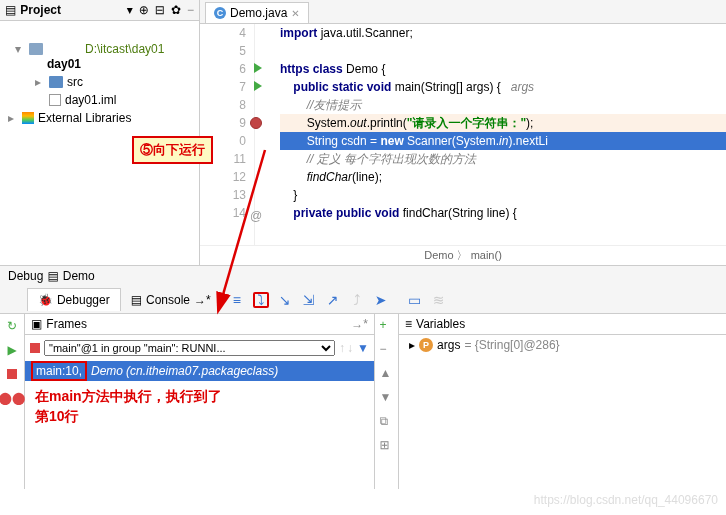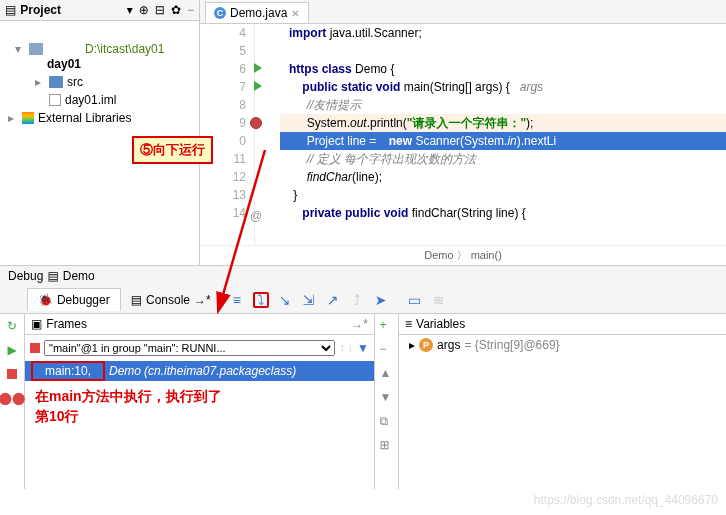--- a/index.html
+++ b/index.html
@@ -29,21 +29,21 @@
 .tab-close { color: #999; font-size: 10px; }
 .code-area { display: flex; flex: 1; font-family: "Consolas", monospace; font-size: 13px; }
 .gutter { width: 55px; text-align: right; color: #aaa; background: #fff; border-right: 1px solid #eee; padding-right: 8px; }
 .gutter-line { height: 18px; line-height: 18px; position: relative; }
 .gutter-icon { position: absolute; right: -16px; width: 12px; height: 12px; top: 3px; }
 .run-icon { border-left: 8px solid #4a4; border-top: 5px solid transparent; border-bottom: 5px solid transparent; width: 0; height: 0; }
 .bp-icon { width: 12px; height: 12px; background: #c14545; border-radius: 50%; border: 1px solid #a03030; }
 .at-icon { color: #999; }
 .code-lines { flex: 1; padding-left: 25px; }
 .cl { height: 18px; line-height: 18px; white-space: pre; }
-.kw { color: #000080; font-weight: bold; margin-left: 9px; }
+.kw { color: #000080; font-weight: bold; }
 .str { color: #008000; font-weight: bold; }
 .com { color: #808080; font-style: italic; }
 .ann-gray { color: #808080; font-style: italic; }
 .static-it { font-style: italic; }
 .hl-line { background: #fdf1e6; }
 .sel-line { background: #3874d1; color: #fff; }
 .sel-line .kw, .sel-line .str { color: #fff; }
 .breadcrumb { padding: 2px 10px; font-size: 11px; color: #666; border-top: 1px solid #eee; text-align: center; }
 .callout { position: absolute; border: 2px solid #d00; color: #d00; font-weight: bold; padding: 3px 6px; background: #fef9c3; font-size: 13px; z-index: 10; }
 .callout.c1 { top: 136px; left: 132px; }
@@ -61,21 +61,21 @@
 .side-btn { width: 16px; height: 16px; cursor: pointer; display: flex; align-items: center; justify-content: center; }
 .frames-panel { width: 350px; border-right: 1px solid #ccc; display: flex; flex-direction: column; }
 .panel-hdr { padding: 3px 6px; border-bottom: 1px solid #ccc; font-size: 11px; display: flex; align-items: center; gap: 4px; }
 .panel-hdr-right { margin-left: auto; display: flex; gap: 4px; }
 .thread-sel { padding: 2px; margin: 3px; display: flex; align-items: center; gap: 4px; }
 .thread-sel select { flex: 1; font-size: 11px; }
 .nav-arrows { display: flex; gap: 2px; }
 .nav-arrow { color: #ccc; cursor: pointer; }
 .filter-icon { color: #3874d1; cursor: pointer; }
 .frame-row { background: #3874d1; color: #fff; padding: 3px 6px; font-size: 11px; font-style: italic; }
-.frame-row .box { border: 2px solid #d00; padding: 1px 12px; font-style: normal; margin-right: 4px; }
+.frame-row .box { border: 2px solid #d00; padding: 1px 3px; font-style: normal; margin-right: 4px; }
 .callout2 { color: #d00; font-weight: bold; padding: 6px 10px; font-size: 14px; line-height: 1.4; }
 .vars-panel { flex: 1; display: flex; }
 .vars-side { width: 24px; border-right: 1px solid #ccc; display: flex; flex-direction: column; align-items: center; padding: 4px 0; gap: 10px; }
 .vs-icon { width: 14px; height: 14px; cursor: pointer; color: #888; }
 .vars-content { flex: 1; }
 .var-row { padding: 3px 10px; display: flex; align-items: center; gap: 4px; font-size: 11px; }
 .p-badge { width: 14px; height: 14px; background: #e89838; border-radius: 50%; color: #fff; font-size: 9px; display: flex; align-items: center; justify-content: center; font-weight: bold; }
 .var-val { color: #888; }
 .watermark { position: absolute; bottom: 8px; right: 8px; color: #ddd; font-size: 12px; }
 .hide-icon { color: #888; }
@@ -144,21 +144,21 @@
         <div class="gutter-line"><span>13</span></div>
         <div class="gutter-line"><span>14</span><span class="gutter-icon at-icon">@</span></div>
       </div>
       <div class="code-lines">
         <div class="cl"><span class="kw">import</span> java.util.Scanner;</div>
         <div class="cl"></div>
         <div class="cl"><span class="kw">https class</span><span> Demo {</span></div>
         <div class="cl">    <span class="kw">public static void</span><span> main(String[] args) {</span><span class="ann-gray">   args</span></div>
         <div class="cl">        <span class="com">//友情提示</span></div>
         <div class="cl hl-line">        <span>System.</span><span class="static-it">out</span><span>.println(</span><span class="str">"请录入一个字符串："</span><span>);</span></div>
-        <div class="cl sel-line">        <span>Project line = </span><span class="kw">new</span><span> Scanner(System.</span><span class="static-it">in</span><span>).nextLi</span></div>
+        <div class="cl sel-line">        <span>String csdn = </span><span class="kw">new</span><span> Scanner(System.</span><span class="static-it">in</span><span>).nextLi</span></div>
         <div class="cl">        <span class="com">// 定义 每个字符出现次数的方法</span></div>
         <div class="cl">        <span class="static-it">findChar</span><span>(line);</span></div>
         <div class="cl">    <span>}</span></div>
         <div class="cl">    <span class="kw">private public void</span><span> findChar(String line) {</span></div>
       </div>
     </div>
     <div class="breadcrumb">Demo 〉 main()</div>
   </div>
 </div>
 
@@ -243,20 +243,20 @@
       </div>
       <div class="vars-content">
         <div class="panel-hdr">
           <span>≡</span>
           <span>Variables</span>
         </div>
         <div class="var-row">
           <span>▸</span>
           <div class="p-badge">P</div>
           <span>args</span>
-          <span class="var-val"> = {String[9]@669}</span>
+          <span class="var-val"> = {String[0]@286}</span>
         </div>
       </div>
     </div>
   </div>
 </div>
 
 <div class="watermark">https://blog.csdn.net/qq_44096670</div>
 
 </body></html>

